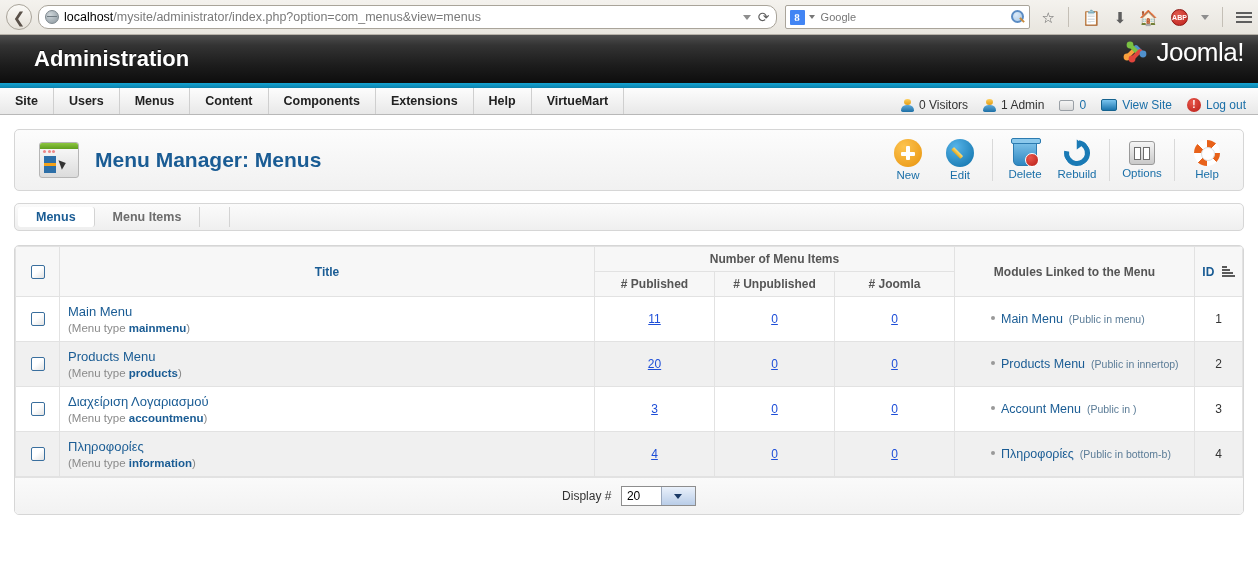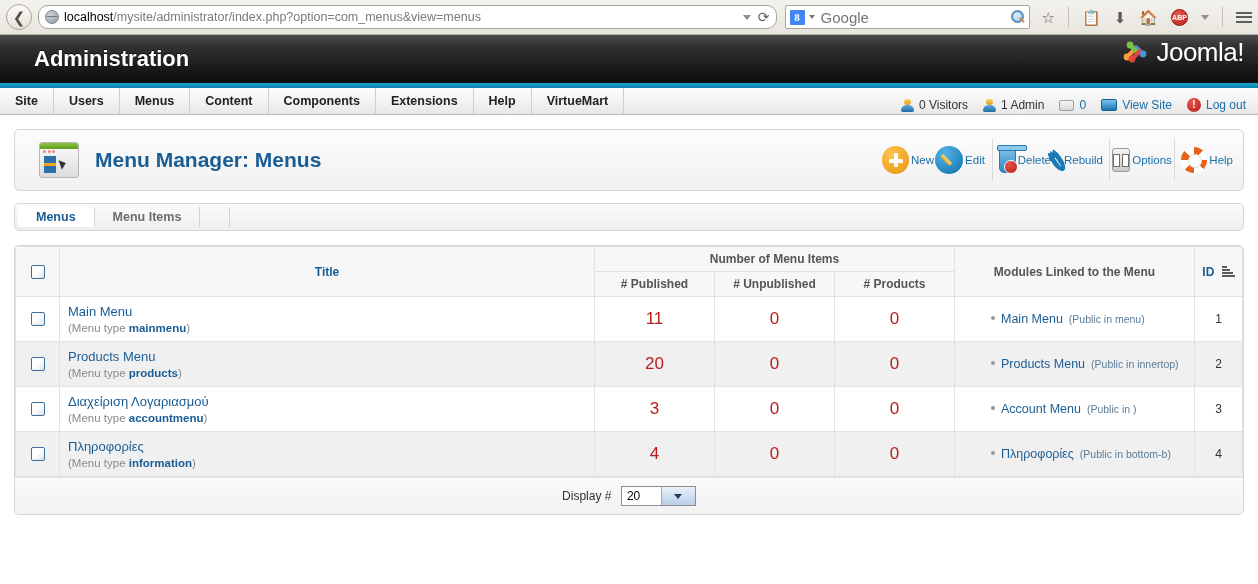--- a/index.html
+++ b/index.html
@@ -53,21 +53,21 @@
     display: flex; align-items: center; padding: 0 4px; flex: 0 0 auto;
   }
   .g-badge {
     width: 15px; height: 15px; background: #4285f4; color: #fff;
     font-size: 11px; font-weight: bold; display: flex;
     align-items: center; justify-content: center; border-radius: 1px;
     font-family: "Liberation Serif", serif;
   }
   .g-caret { width: 0; height: 0; border-left: 3.5px solid transparent;
     border-right: 3.5px solid transparent; border-top: 4.5px solid #777; margin-left: 4px; }
-  .search-text { font-size: 15px; color: #777; margin-left: 6px; }
+  .search-text { font-size: 11px; color: #777; margin-left: 6px; }
   .magnifier { margin-left: auto; width: 14px; height: 14px; position: relative; }
   .magnifier::before {
     content: ""; position: absolute; left: 0; top: 0; width: 9px; height: 9px;
     border: 2px solid #5b8cc4; border-radius: 50%;
     background: radial-gradient(circle at 35% 30%, #dceaf7, #a8c8e6);
   }
   .magnifier::after {
     content: ""; position: absolute; left: 8px; top: 9px; width: 6px; height: 2px;
     background: #c98a3a; transform: rotate(45deg);
   }
@@ -167,21 +167,21 @@
     border-left: 6px solid #333; border-bottom: 5px solid transparent; border-top: 5px solid transparent;
     transform: rotate(-20deg); }
   .page-title {
     font-size: 21px; font-weight: bold; color: #1a5c94; margin-left: 16px;
   }
 
   .toolbar { margin-left: auto; display: flex; align-items: stretch; height: 58px; }
   .tb-group { display: flex; align-items: center; }
   .tb-divider { width: 1px; background: #d9d9d9; margin: 8px 6px; }
   .tb-btn {
-    width: 52px; display: flex; flex-direction: row; align-items: center;
+    width: 52px; display: flex; flex-direction: column; align-items: center;
     justify-content: center; gap: 2px; text-decoration: none;
   }
   .tb-label { font-size: 11.5px; color: #1a6fa8; }
   .ico-circle { width: 28px; height: 28px; border-radius: 50%; position: relative; }
   .ico-new { background: radial-gradient(circle at 35% 28%, #fdc450, #e8930c); }
   .ico-new::before, .ico-new::after {
     content: ""; position: absolute; background: #fff; border-radius: 1px;
   }
   .ico-new::before { left: 7px; top: 12.5px; width: 14px; height: 4px; }
   .ico-new::after { left: 12px; top: 7px; width: 4px; height: 14px; }
@@ -267,21 +267,21 @@
     width: 14px; height: 14px; border: 1px solid #3a6f9e; border-radius: 2px;
     background: linear-gradient(140deg, #fff 45%, #e2e2e2);
     display: inline-block; vertical-align: middle;
   }
   tbody tr.alt td { background: #f0f0f0; }
   tbody td { padding: 7px 8px; vertical-align: middle; }
   td.c { text-align: center; }
   .menu-name { color: #1a5c94; font-size: 13px; }
   .menu-type { color: #8a8a8a; font-size: 11.5px; margin-top: 3px; }
   .menu-type b { color: #1a5c94; font-weight: bold; }
-  .numlink { color: #b91c1c; font-size: 17px; }
+  .numlink { color: #1d4ed8; text-decoration: underline; font-size: 12px; }
   .mod-line { display: flex; align-items: baseline; gap: 6px; padding-left: 28px; }
   .bullet { width: 4px; height: 4px; border-radius: 50%; background: #999; flex: 0 0 auto;
     position: relative; top: -3px; }
   .mod-name { color: #1a5c94; font-size: 12.5px; }
   .mod-meta { color: #5b7c97; font-size: 10.5px; }
   .id-cell { text-align: center; color: #777; font-size: 12px; }
   .sort-ico { display: inline-block; width: 13px; height: 11px; margin-left: 4px;
     vertical-align: -1px; position: relative; }
   .sort-ico i { display: block; position: absolute; height: 2px; background: #5a5a5a; left: 0; }
   .sort-ico i:nth-child(1) { top: 0; width: 5px; }
@@ -480,21 +480,21 @@
           <th colspan="3">Number of Menu Items</th>
           <th class="col-mod" rowspan="2">Modules Linked to the Menu</th>
           <th class="col-id" rowspan="2">
             <span class="id-label">ID</span>
             <span class="sort-ico"><i></i><i></i><i></i><i></i></span>
           </th>
         </tr>
         <tr>
           <th class="col-num"># Published</th>
           <th class="col-num"># Unpublished</th>
-          <th class="col-num"># Products</th>
+          <th class="col-num"># Joomla</th>
         </tr>
       </thead>
       <tbody>
 
         <tr>
           <td class="c">
             <span class="cb"></span>
           </td>
           <td>
             <div class="menu-name">Main Menu</div>

